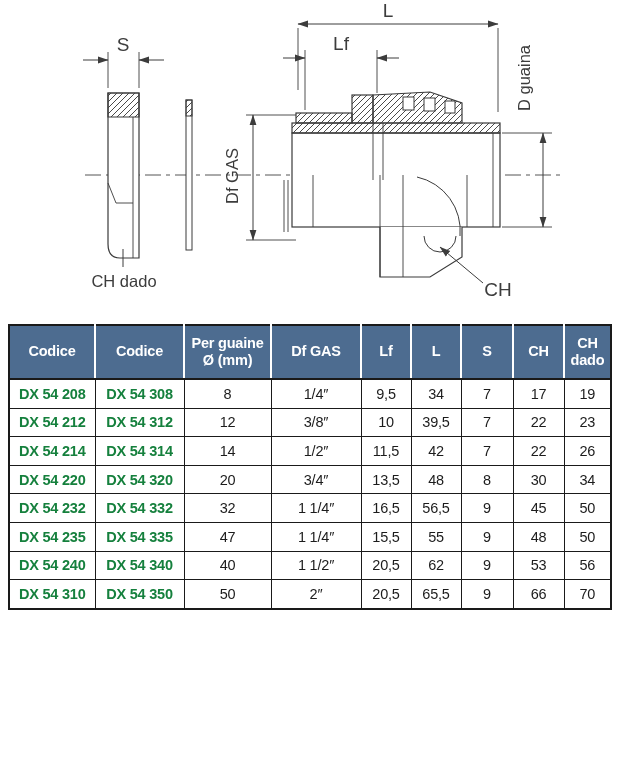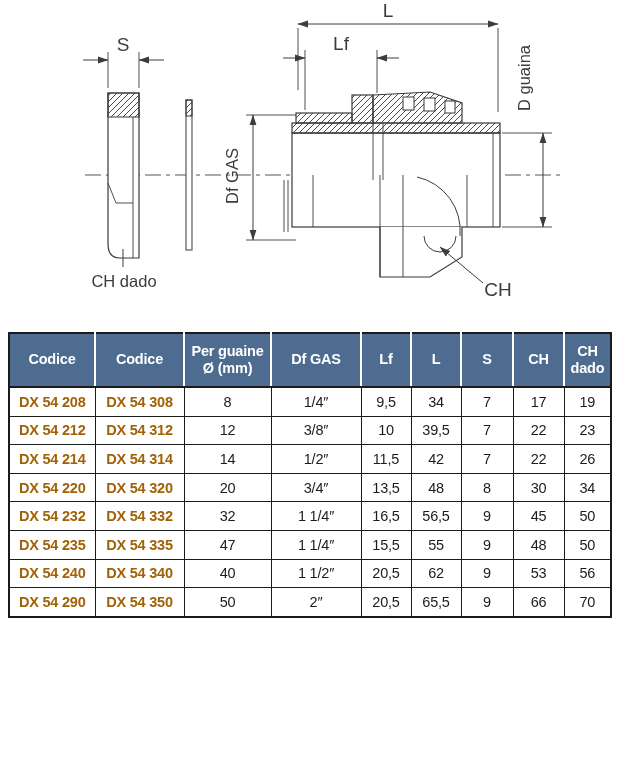--- a/index.html
+++ b/index.html
@@ -13,40 +13,40 @@
     --header-bg:#4d6c90; --header-text:#ffffff;
     --line:#1a1a1a; --body-text:#1c1c1c; --draw:#3a3a3a;
   }
   .drawing-area { width:621px; height:312px; position:relative; }
   .drawing-area svg { display:block; }
   .dim-label { font-size:19px; fill:#3c3c3c; }
   .dim-label-sm { font-size:16.5px; fill:#3c3c3c; }
   .table-wrap { width:621px; }
   table.spec {
     border-collapse:collapse; table-layout:fixed;
-    width:602px; margin:20px auto 0 8px;
+    width:602px; margin:12px auto 0 8px;
     border:2px solid var(--line);
   }
   table.spec th {
     background:var(--header-bg); color:var(--header-text);
     font-weight:bold; font-size:14.5px; line-height:1.2;
     white-space:pre-line; text-align:center; vertical-align:middle;
     height:52px; padding:0 1px;
     border-right:2px solid #ffffff;
     border-bottom:2px solid var(--line);
     letter-spacing:-0.2px;
   }
   table.spec th:last-child { border-right:2px solid var(--line); }
   table.spec td {
     border:1px solid var(--line);
     text-align:center; vertical-align:middle;
     font-size:14.5px; color:var(--body-text);
     height:27.6px; padding:0; letter-spacing:-0.2px;
   }
-  table.spec td.codice { font-weight:bold; color:#a16207; }
+  table.spec td.codice { font-weight:bold; color:#15803d; }
 </style>
 </head>
 <body>
 
 <div class="drawing-area">
   <svg width="621" height="312" viewBox="0 0 621 312" xmlns="http://www.w3.org/2000/svg">
     <defs>
       <pattern id="hatch" patternUnits="userSpaceOnUse" width="6" height="6">
         <path d="M0,6 L6,0" stroke="#4a4a4a" stroke-width="1"></path>
       </pattern>
@@ -233,21 +233,21 @@
           <td class="codice">DX 54 340</td>
           <td>40</td>
           <td>1 1/2″</td>
           <td>20,5</td>
           <td>62</td>
           <td>9</td>
           <td>53</td>
           <td>56</td>
         </tr>
         <tr>
-          <td class="codice">DX 54 290</td>
+          <td class="codice">DX 54 310</td>
           <td class="codice">DX 54 350</td>
           <td>50</td>
           <td>2″</td>
           <td>20,5</td>
           <td>65,5</td>
           <td>9</td>
           <td>66</td>
           <td>70</td>
         </tr>
       </tbody>

